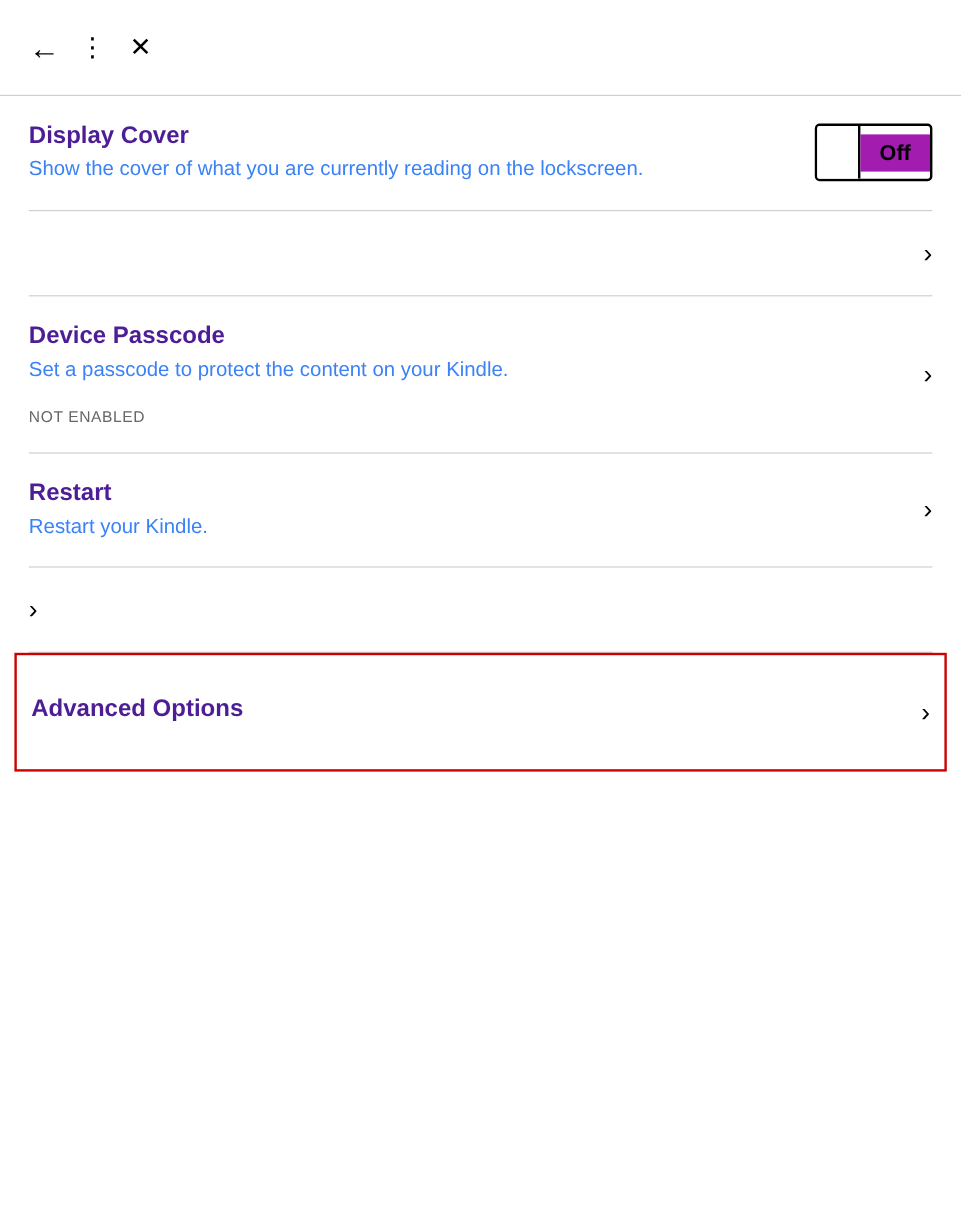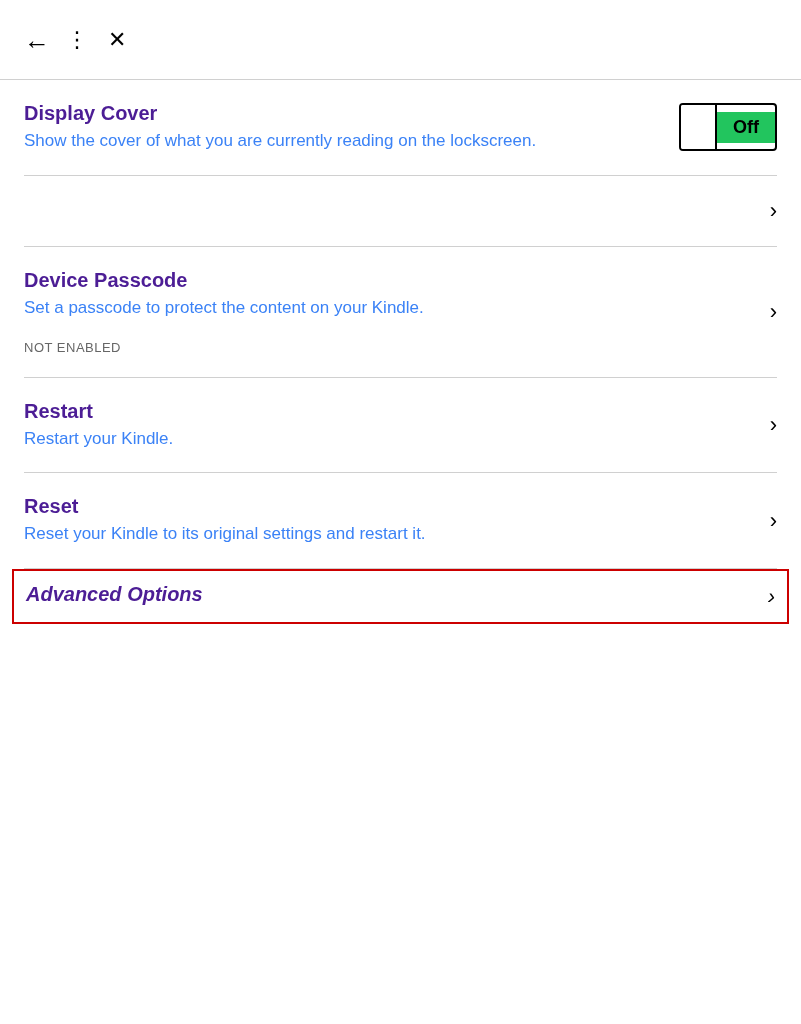--- a/index.html
+++ b/index.html
@@ -133,36 +133,35 @@
       height: 44px;
       background: #ffffff;
       border-right: 2px solid #000000;
     }
 
     .toggle-label {
       padding: 0 16px;
       font-size: 18px;
       font-weight: 700;
       color: #000000;
-      background: #22c55e;
+      background: #a21caf;
       height: 31px;
       display: flex;
       align-items: center;
     }
 
     
     .menu-item-highlighted {
       display: flex;
       align-items: center;
       justify-content: space-between;
-      padding: 12px 12px;
+      padding: 34px 12px;
       border: 2.5px solid #cc0000;
       cursor: pointer;
       margin: 0 -12px;
-      font-style: italic;
     }
 
   </style>
 </head>
 <body>
 
 <div class="screen">
 
   <div class="header">
     <span class="header-back">←</span>
@@ -202,24 +201,20 @@
 
     <div class="menu-item">
       <div class="menu-item-content">
         <div class="menu-item-title">Restart</div>
         <div class="menu-item-desc">Restart your Kindle.</div>
       </div>
       <span class="chevron">›</span>
     </div>
 
     <div class="menu-item">
-      <div class="menu-item-content">
-        <div class="menu-item-title">Reset</div>
-        <div class="menu-item-desc">Reset your Kindle to its original settings and restart it.</div>
-      </div>
       <span class="chevron">›</span>
     </div>
 
     <div class="menu-item-highlighted">
       <div class="menu-item-content">
         <div class="menu-item-title">Advanced Options</div>
       </div>
       <span class="chevron">›</span>
     </div>
 

